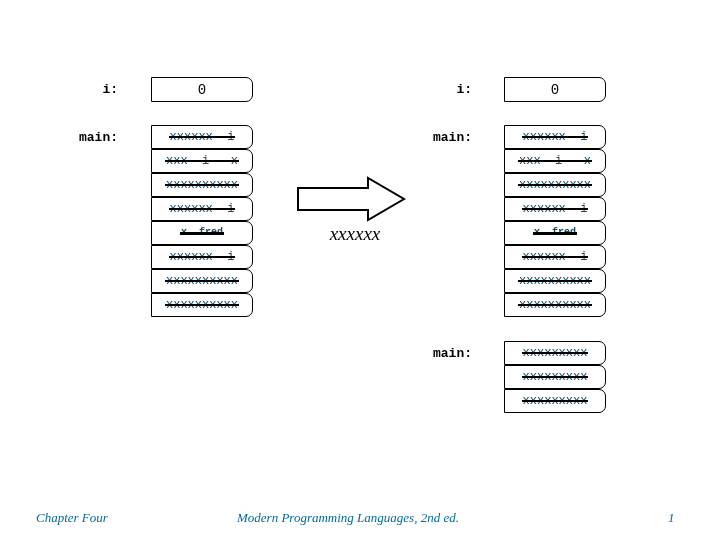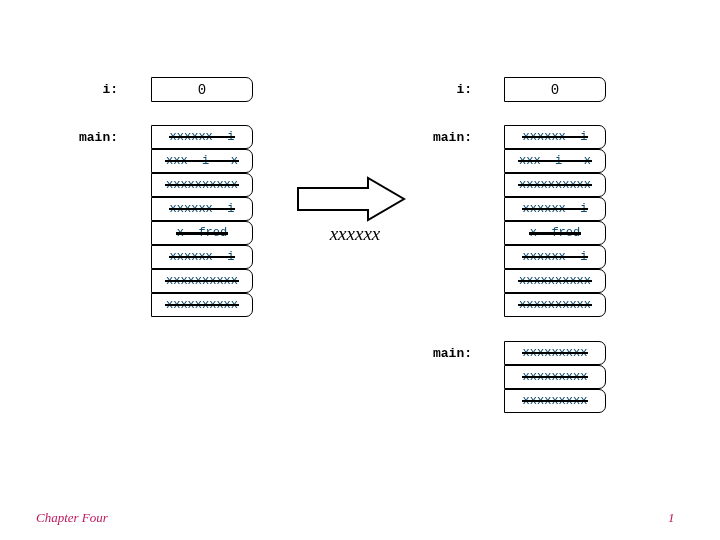--- a/index.html
+++ b/index.html
@@ -72,22 +72,22 @@
     content: "";
     position: absolute;
     left: -1px;
     right: -1px;
     top: 50%;
     height: 2px;
     margin-top: -1px;
     background: #000000;
   }
   .codetext.bold {
-    font-weight: normal;
-    font-size: 12px;
+    font-weight: bold;
+    font-size: 10px;
     text-align: center;
   }
   .codetext.bold::after {
     height: 3px;
     margin-top: -1px;
   }
 
   
   #arrow-wrap {
     position: absolute;
@@ -111,21 +111,21 @@
     color: #000000;
     line-height: 1;
   }
 
   
   .footer-text {
     position: absolute;
     font-family: "Liberation Serif", "DejaVu Serif", serif;
     font-style: italic;
     font-size: 13px;
-    color: #be185d;
+    color: #0369a1;
     line-height: 1;
     white-space: pre;
   }
   #footer-chapter { left: 36px;  top: 511px; }
   #footer-title   { left: 237px; top: 511px; }
   #footer-page    { left: 668px; top: 511px; }
 </style>
 </head>
 <body>
 
@@ -176,16 +176,17 @@
   <div class="label" id="lbl-after-fred" style="left:412px; top:347px; width:60px;">main:</div>
 
   <div id="after-fred-rows">
       <div class="cell" style="left: 504px; top: 341px; width: 102px; height: 24px;"><span class="codetext">xxxxxxxxx</span></div>
       <div class="cell" style="left: 504px; top: 365px; width: 102px; height: 24px;"><span class="codetext">xxxxxxxxx</span></div>
       <div class="cell" style="left: 504px; top: 389px; width: 102px; height: 24px;"><span class="codetext">xxxxxxxxx</span></div>
     </div>
 
   <div class="footer-text" id="footer-chapter">Chapter Four</div>
 
+  <div class="footer-text" id="footer-title">Modern Programming Languages, 2nd ed.</div>
 
   <div class="footer-text" id="footer-page">1</div>
 
 </div>
 
 </body></html>

